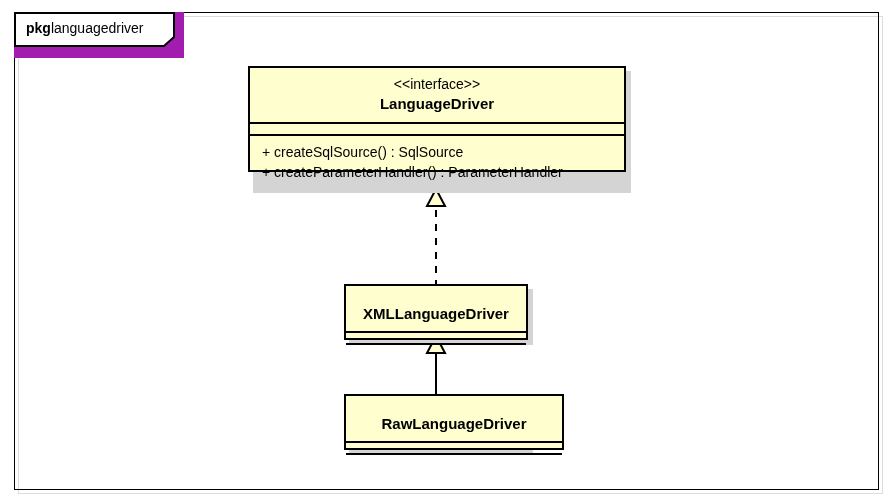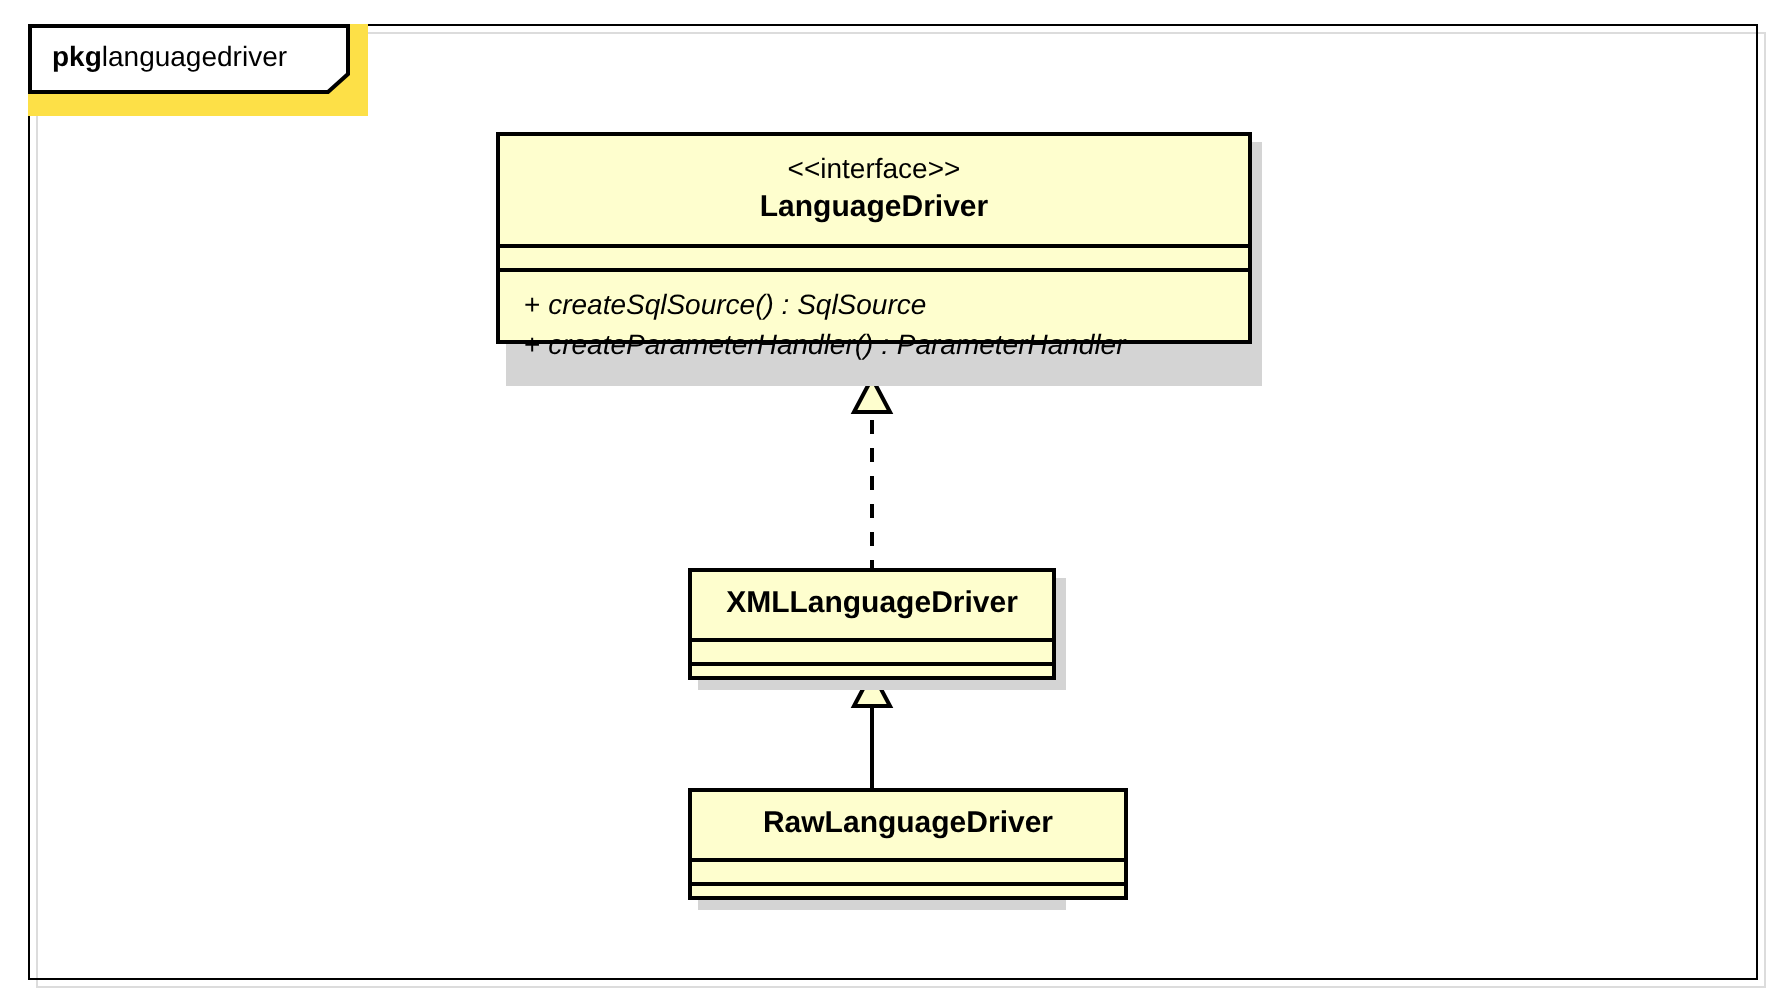--- a/index.html
+++ b/index.html
@@ -49,21 +49,21 @@
     box-sizing: border-box;
     background: transparent;
   }
   
   .pkg-tab {
     position: absolute;
     left: 0px;
     top: 0px;
     width: 170px;
     height: 46px;
-    background: #fde047;
+    background: #a21caf;
     box-sizing: border-box;
   }
   .pkg-tab-svg {
     position: absolute;
     left: 0;
     top: 0;
     overflow: visible;
   }
   .pkg-tab-label {
     position: absolute;
@@ -116,40 +116,39 @@
     font-weight: bold;
     color: #000000;
     line-height: 20px;
     margin-top: 1px;
   }
   .cname-only {
     text-align: center;
     font-size: 15px;
     font-weight: bold;
     color: #000000;
-    padding: 6px 14px 7px 14px;
+    padding: 18px 14px 7px 14px;
     line-height: 20px;
   }
   .empty-comp {
     height: 10px;
   }
   .methods {
     padding: 6px 10px 7px 12px;
   }
   .method-line {
     font-size: 14px;
     line-height: 20px;
     color: #000000;
     white-space: nowrap;
   }
   .method-line .vis {
     font-style: normal;
   }
   .method-line .sig {
-    font-style: italic;
   }
 
   
   .connector {
     position: absolute;
     left: 0; top: 0;
     width: 894px; height: 504px;
     overflow: visible;
     pointer-events: none;
   }

